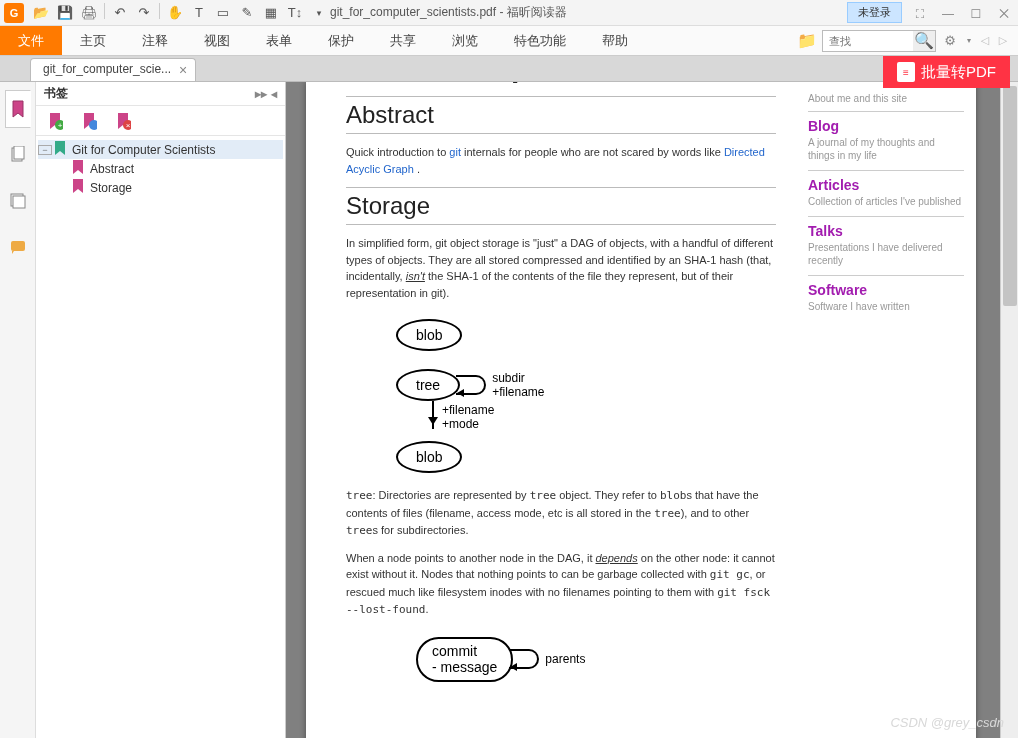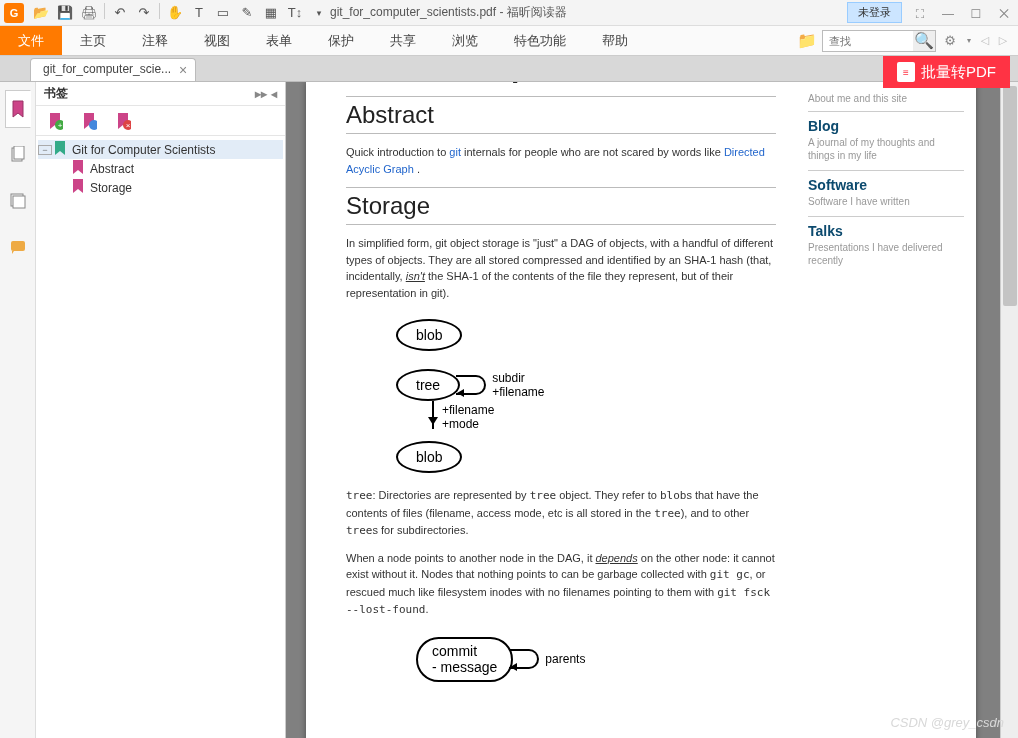--- a/index.html
+++ b/index.html
@@ -59,21 +59,21 @@
 .tree-icon { width:14px; margin-right:4px; }
 .tree-indent { display:inline-block; }
 
 
 .docview { flex:1; background:#808080; overflow:auto; display:flex; justify-content:flex-start; padding:0 0 0 20px; position:relative; }
 .page { background:#fff; width:670px; min-height:900px; box-shadow:0 0 6px rgba(0,0,0,0.4); padding:0; position:relative; }
 .page-body { display:flex; }
 .page-main { flex:1; padding:0 20px 40px 40px; }
 .page-aside { width:180px; padding:10px 12px; font-size:10px; color:#888; border-left:0; }
 .page-aside .aslink { border-top:1px solid #ccc; padding:6px 0 8px; }
-.page-aside .aslink strong { display:block; font-size:14px; color:#0c4a6e; font-weight:bold; margin-bottom:2px; }
+.page-aside .aslink strong { display:block; font-size:14px; color:#a21caf; font-weight:bold; margin-bottom:2px; }
 .page-aside .asmeta { font-size:10px; color:#999; line-height:1.3; }
 
 h1.doc-title { font-size:30px; font-weight:bold; color:#222; padding:8px 0 0; margin-bottom:8px; }
 h2.sec { font-size:24px; font-weight:normal; color:#222; border-top:1px solid #bbb; border-bottom:1px solid #bbb; padding:4px 0; margin:6px 0 10px; }
 .para { font-size:11px; color:#333; line-height:1.5; margin-bottom:10px; }
 .para a { color:#2266cc; text-decoration:none;text-align:center; }
 .para code, code.inline { font-family:monospace; font-size:11px; }
 .para i { font-style:italic;text-decoration:underline; }
 
 .diagram { margin:18px 0 14px 50px; }
@@ -296,27 +296,31 @@
           </div>
         </div>
 
         <div class="page-aside">
           <div class="asmeta" style="padding-bottom:6px;">About me and this site</div>
           <div class="aslink">
               <strong>Blog</strong>
               <div class="asmeta">A journal of my thoughts and things in my life</div>
             </div>
           <div class="aslink">
-              <strong>Software</strong>
-              <div class="asmeta">Software I have written</div>
+              <strong>Articles</strong>
+              <div class="asmeta">Collection of articles I've published</div>
             </div>
           <div class="aslink">
               <strong>Talks</strong>
               <div class="asmeta">Presentations I have delivered recently</div>
             </div>
+          <div class="aslink">
+              <strong>Software</strong>
+              <div class="asmeta">Software I have written</div>
+            </div>
         </div>
       </div>
     </div>
     <div class="vscroll">
       <div class="thumb" style="top:4px;height:220px;"></div>
     </div>
   </div>
 </div>
 
 <div class="watermark">CSDN @grey_csdn</div>

